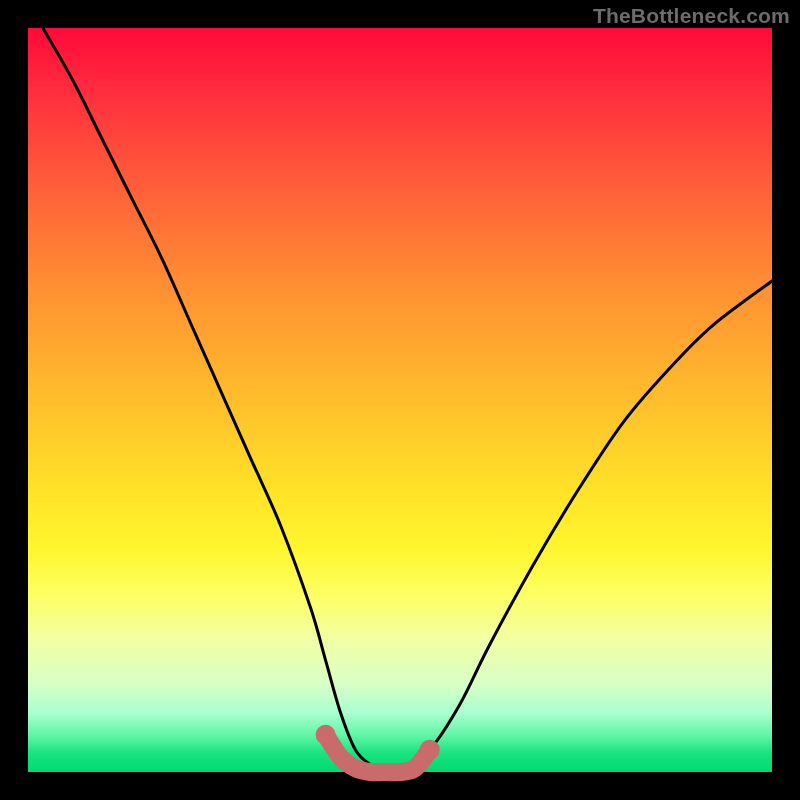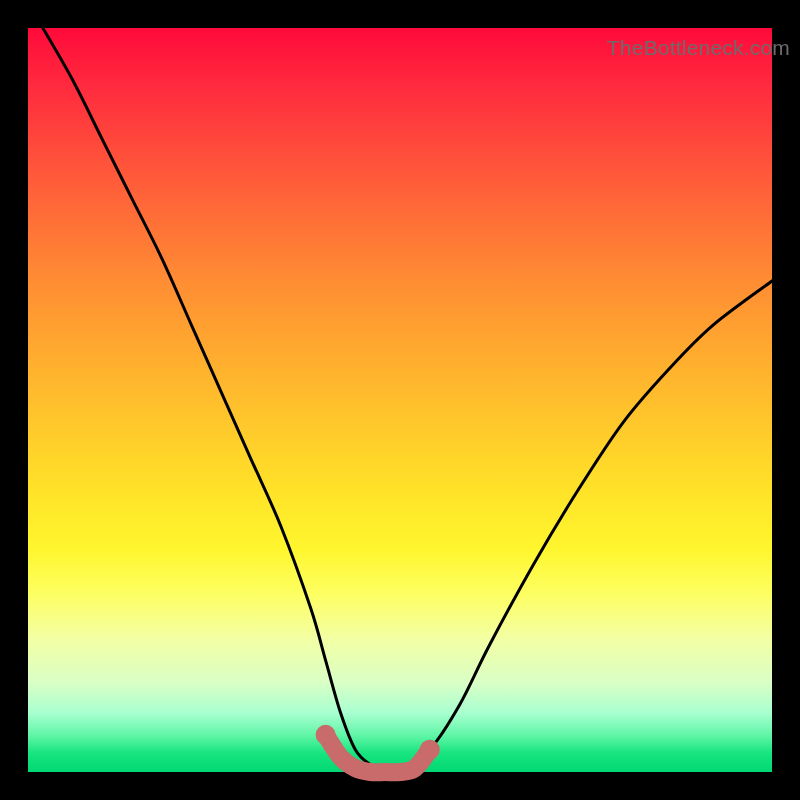--- a/index.html
+++ b/index.html
@@ -35,22 +35,21 @@
     );
   }
   .watermark {
     position: absolute;
     top: 4px;
     right: 10px;
     color: #6c6c6c;
     font-size: 21px;
     letter-spacing: 0.2px;
     z-index: 5;
-    font-weight: 400;
-    margin-top: 32px;
+    font-weight: 700;
   }
   svg.curve {
     position: absolute;
     left: 0;
     top: 0;
     width: 744px;
     height: 744px;
     overflow: visible;
   }
 </style>

